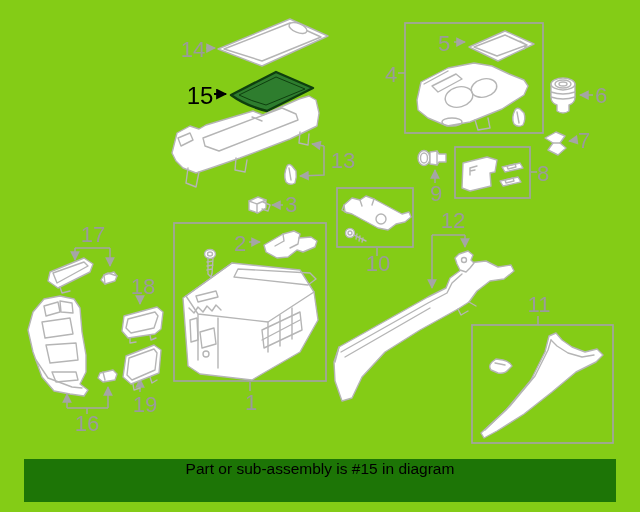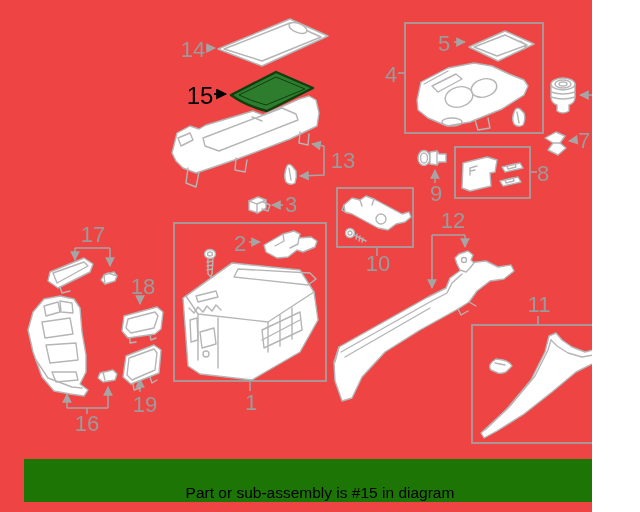--- a/index.html
+++ b/index.html
@@ -1,30 +1,30 @@
 <!DOCTYPE html>
 <html><head>
 <meta charset="utf-8">
 <style>
   html,body{margin:0;padding:0;background:#ffffff;}
-  .stage{position:relative;width:592px;height:512px;background:#ef4444;overflow:hidden;
+  .stage{position:relative;width:640px;height:512px;background:#84cc16;overflow:hidden;
          font-family:"Liberation Sans", sans-serif;}
   svg{position:absolute;left:0;top:0;}
   
   .ln{fill:none;stroke:#b5b5b5;stroke-width:1.4;stroke-linejoin:round;stroke-linecap:round;}
   .shp{fill:#ffffff;stroke:#b5b5b5;stroke-width:1.4;stroke-linejoin:round;}
   .box{fill:none;stroke:#a3a3a3;stroke-width:1.7;}
   .lbl{fill:#9b9b9b;font-size:22px;text-anchor:middle;}
   .lbl-hl{fill:#000000;font-size:24px;text-anchor:middle;}
   .arr{fill:none;stroke:#a5a5a5;stroke-width:1.5;}
   .arr-hl{fill:none;stroke:#000000;stroke-width:2;}
   .hl-outer{stroke:#0e3f0e;stroke-width:2.4;stroke-linejoin:round;}
   .hl-inner{fill:none;stroke:#0e3f0e;stroke-width:1;}
   .banner{position:absolute;left:24px;top:459px;width:592px;height:43px;background:#1d7506;
-          display:flex;flex-direction:column;justify-content:flex-end;align-items:center;
+          display:flex;flex-direction:column;justify-content:flex-start;align-items:center;
           color:#000;font-size:15.5px;line-height:19px;white-space:nowrap;}
 </style>
 </head>
 <body>
 
 <div class="stage">
 <svg width="640" height="512" viewBox="0 0 640 512">
   <defs>
     <marker id="ahg" viewBox="0 0 10 10" refX="9" refY="5" markerWidth="7.5" markerHeight="6.5" orient="auto-start-reverse">
       <path d="M0,0 L10,5 L0,10 z" fill="#a5a5a5"></path>

